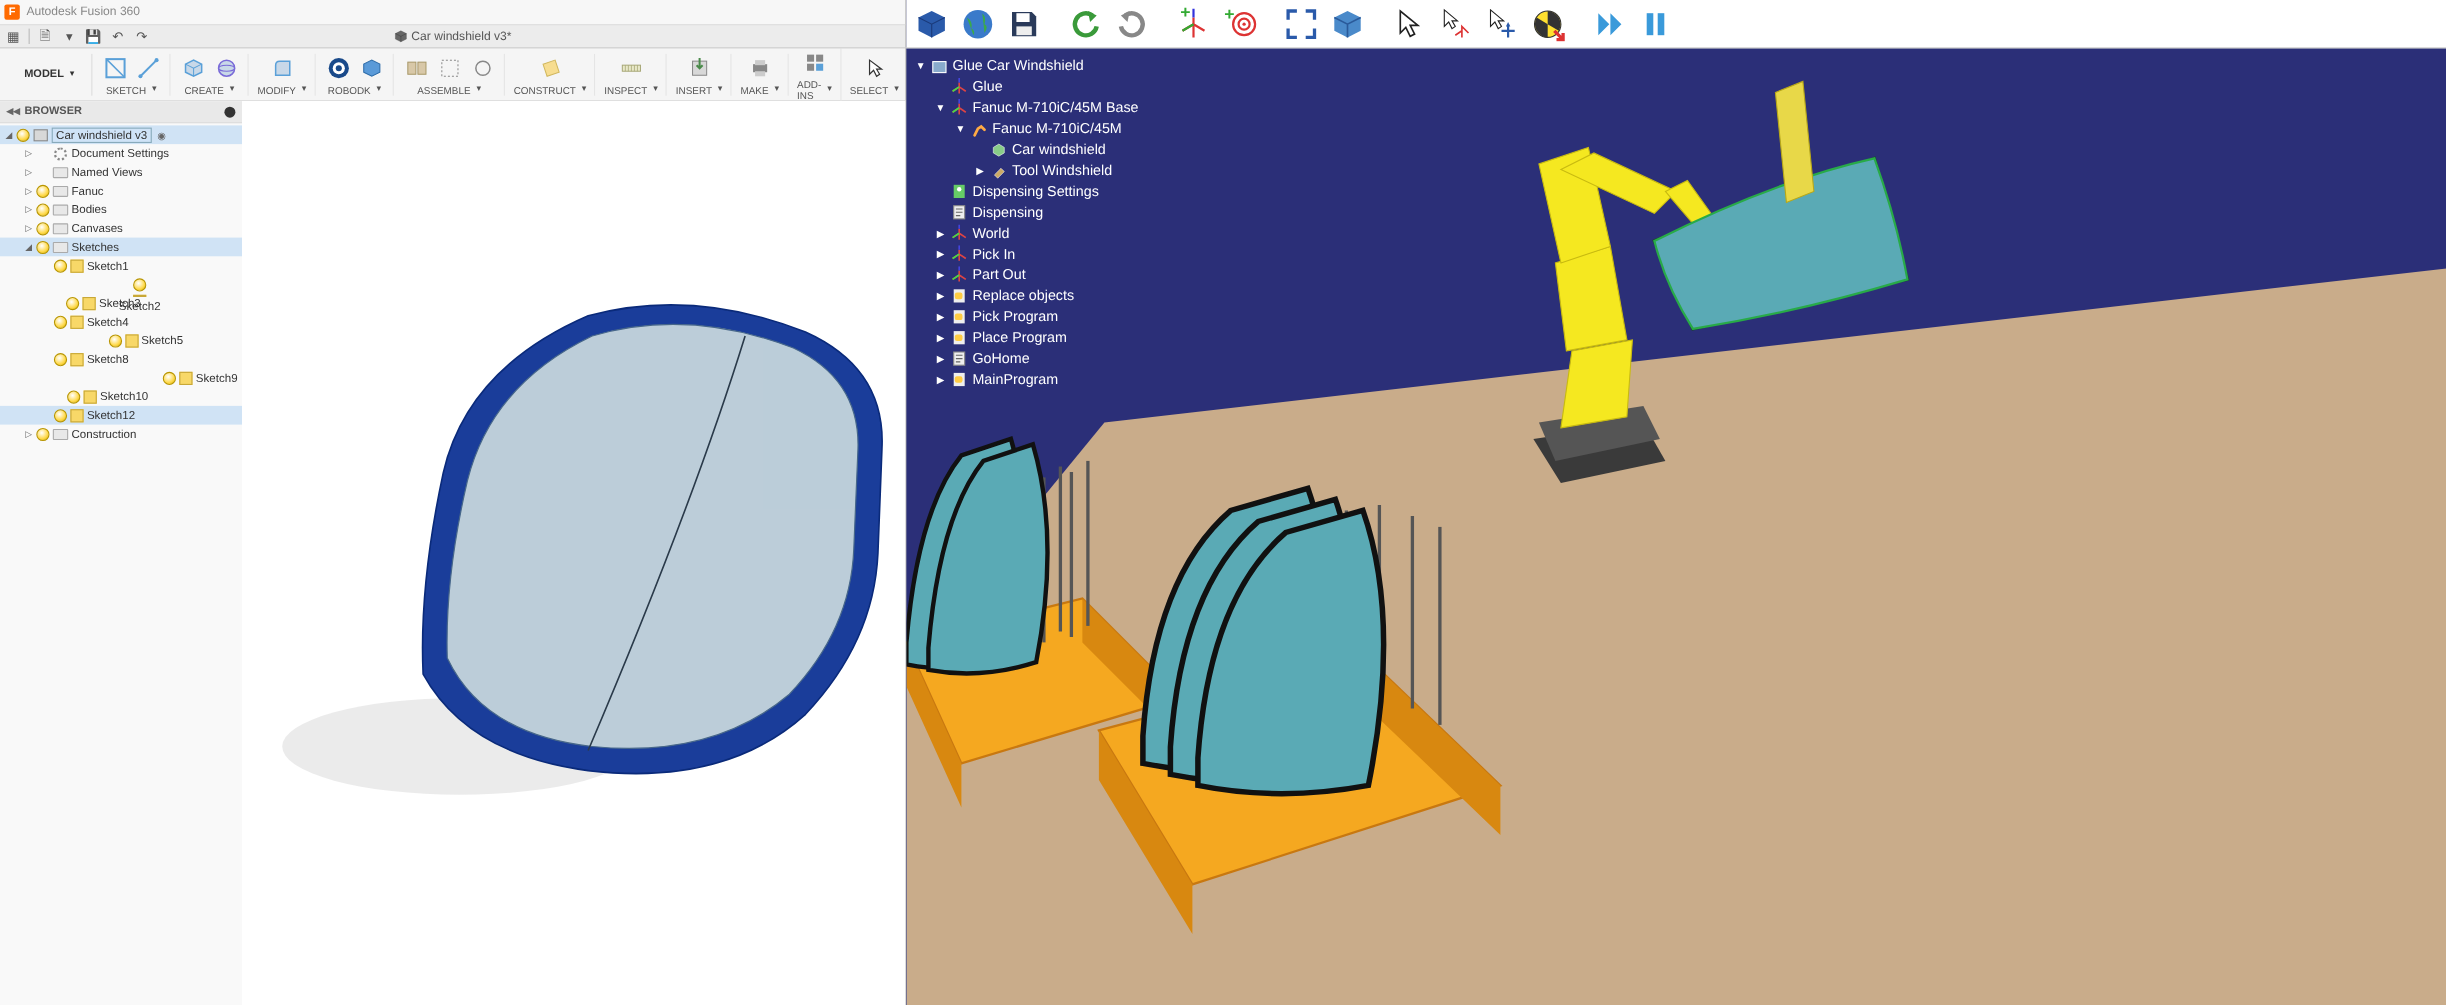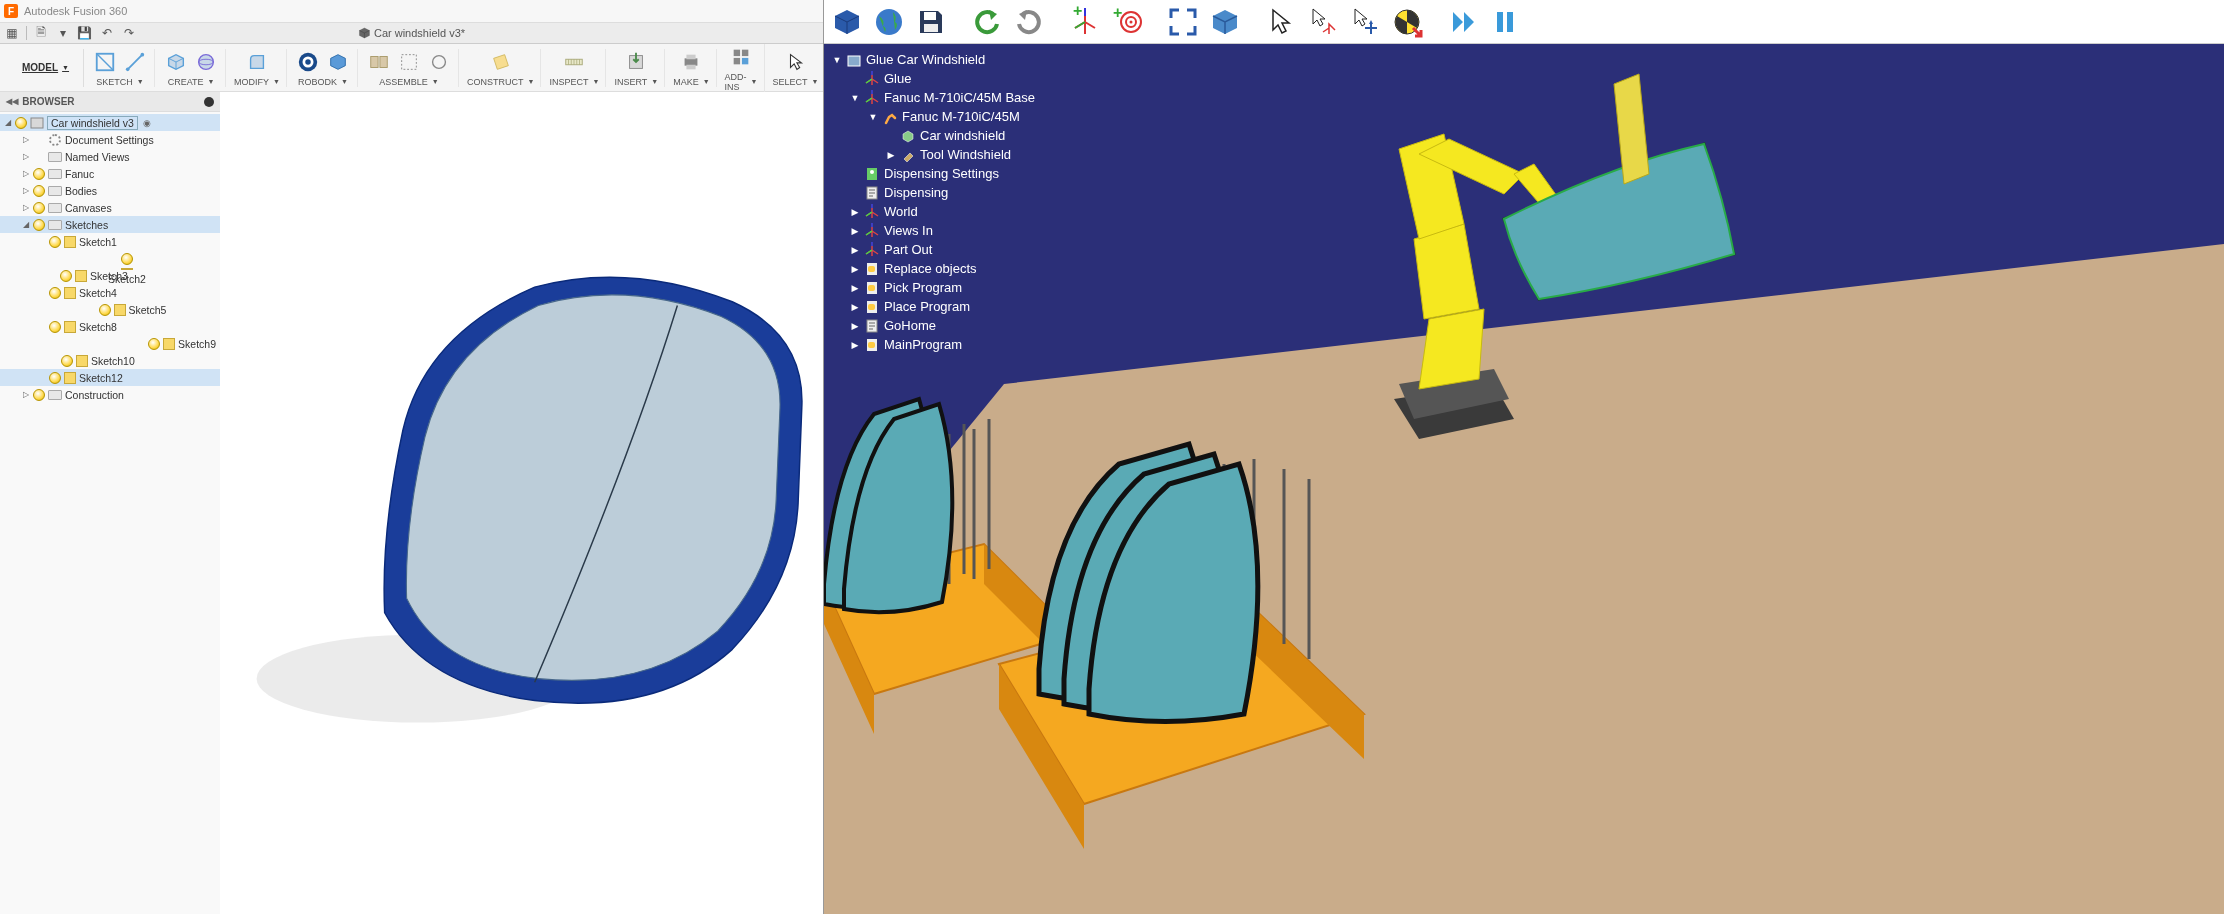--- a/index.html
+++ b/index.html
@@ -9,21 +9,21 @@
 .fusion { width: 824px; height: 914px; display: flex; flex-direction: column; border-right: 1px solid #999; background: #fff; }
 .f-titlebar { height: 22px; background: #f7f7f7; display: flex; align-items: center; padding: 0 4px; font-size: 11px; color: #888; }
 .f-titlebar .f-icon { width: 14px; height: 14px; background: #ff6a00; margin-right: 6px; border-radius: 2px; display: flex; align-items: center; justify-content: center; color: #fff; font-weight: bold; font-size: 10px; }
 .f-qat { height: 22px; background: #ececec; border-top: 1px solid #ddd; border-bottom: 1px solid #ccc; display: flex; align-items: center; padding: 0 4px; gap: 6px; position: relative; }
 .f-qat .qbtn { width: 16px; height: 16px; display: flex; align-items: center; justify-content: center; color: #555; font-size: 12px; }
 .f-qat .qdiv { width: 1px; height: 14px; background: #bbb; }
 .f-doc { position: absolute; left: 50%; transform: translateX(-50%); font-size: 11px; color: #555; display: flex; align-items: center; gap: 4px; }
 .f-doc .cube { width: 12px; height: 12px; }
 
 .f-ribbon { height: 48px; background: #f5f5f5; border-bottom: 1px solid #ddd; display: flex; align-items: center; padding: 0 8px; gap: 2px; }
-.rb-model { height: 38px; padding: 0 14px; display: flex; align-items: center; font-size: 10px; color: #333; font-weight: bold; border-right: 1px solid #ddd; gap: 4px; text-decoration: underline; }
+.rb-model { height: 38px; padding: 0 14px; display: flex; align-items: center; font-size: 10px; color: #333; font-weight: bold; border-right: 1px solid #ddd; gap: 4px; }
 .rb-group { display: flex; flex-direction: column; align-items: center; padding: 0 6px; border-right: 1px solid #e5e5e5; }
 .rb-group:last-child { border-right: none; }
 .rb-icons { display: flex; gap: 4px; align-items: center; }
 .rb-icn { width: 26px; height: 26px; display: flex; align-items: center; justify-content: center; }
 .rb-icn svg { width: 22px; height: 22px; }
 .rb-label { font-size: 9px; color: #555; margin-top: 2px; display: flex; align-items: center; gap: 4px; }
 .rb-label .dd { font-size: 7px; }
 
 .f-body { flex: 1; display: flex; position: relative; background: #fff; }
 .f-browser { width: 220px; background: #f9f9f9; display: flex; flex-direction: column; font-size: 10.5px; color: #333; z-index: 2;}
@@ -680,21 +680,21 @@
           </div>
           <div class="rt-row" style="padding-left: 22px;">
             <span class="rt-tri">▶</span>
             <span class="rt-icn">
               <svg width="16" height="16" viewBox="0 0 16 16">
                 <path d="M8 14 L8 4 M8 8 L2 12 M8 8 L14 12" stroke="#d44" stroke-width="1.5" fill="none"></path>
                 <path d="M8 8 L2 12" stroke="#4d4" stroke-width="1.5"></path>
                 <path d="M8 4 L8 0" stroke="#44d" stroke-width="1.5"></path>
               </svg>
             </span>
-            <span>Views In</span>
+            <span>Pick In</span>
           </div>
           <div class="rt-row" style="padding-left: 22px;">
             <span class="rt-tri">▶</span>
             <span class="rt-icn">
               <svg width="16" height="16" viewBox="0 0 16 16">
                 <path d="M8 14 L8 4 M8 8 L2 12 M8 8 L14 12" stroke="#d44" stroke-width="1.5" fill="none"></path>
                 <path d="M8 8 L2 12" stroke="#4d4" stroke-width="1.5"></path>
                 <path d="M8 4 L8 0" stroke="#44d" stroke-width="1.5"></path>
               </svg>
             </span>

